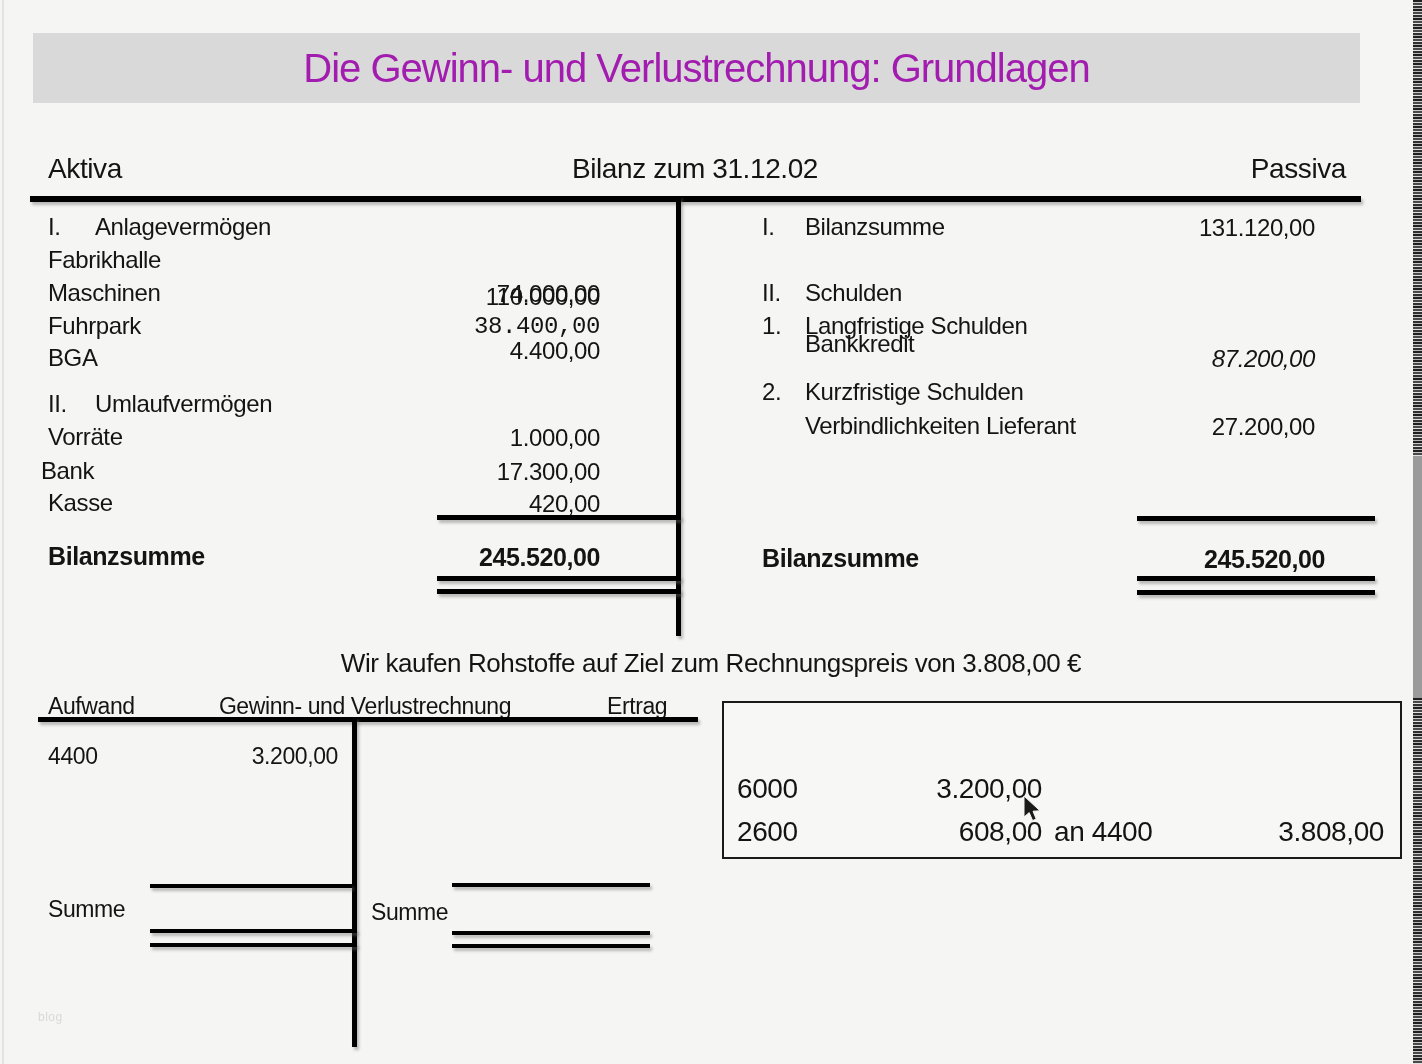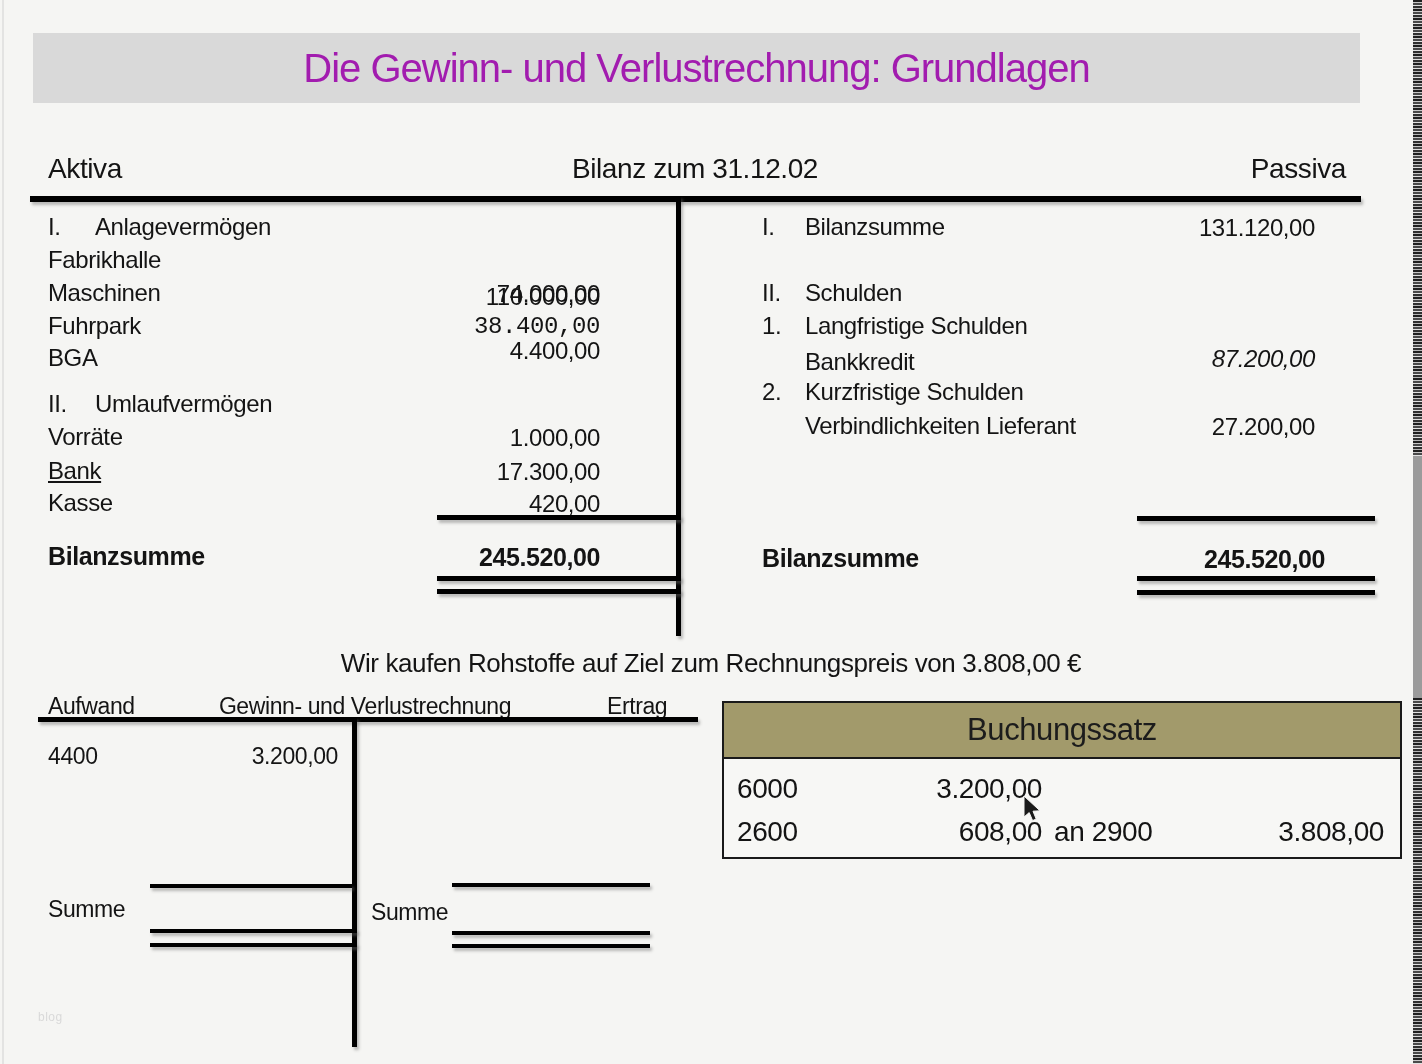--- a/index.html
+++ b/index.html
@@ -108,21 +108,21 @@
 <div class="abs val txt" style="left:400px;top:337px;width:200px;">4.400,00</div>
 
 <div class="abs row txt" style="left:48px;top:388px;">
   <span class="num">II.</span>
   <span>Umlaufvermögen</span>
 </div>
 <div class="abs row txt" style="left:48px;top:421px;">
     <span>Vorräte</span>
   </div>
 <div class="abs val txt" style="left:400px;top:424px;width:200px;">1.000,00</div>
-<div class="abs row txt" style="left:48px;top:455px;text-decoration:underline;">
+<div class="abs row txt" style="left:41px;top:455px;">
     <span>Bank</span>
   </div>
 <div class="abs val txt" style="left:400px;top:458px;width:200px;">17.300,00</div>
 <div class="abs row txt" style="left:48px;top:487px;">
     <span>Kasse</span>
   </div>
 <div class="abs val txt" style="left:400px;top:490px;width:200px;">420,00</div>
 
 <div class="abs rule" style="left:437px;top:515px;width:244px;height:5px;"></div>
 <div class="abs row txt bold" style="left:48px;top:540px;font-size:25px;">Bilanzsumme</div>
@@ -137,21 +137,21 @@
 <div class="abs val txt" style="left:1100px;top:214px;width:215px;">131.120,00</div>
 
 <div class="abs row txt" style="left:762px;top:277px;">
   <span class="numr">II.</span>
   <span>Schulden</span>
 </div>
 <div class="abs row txt" style="left:762px;top:310px;">
   <span class="numr">1.</span>
   <span>Langfristige Schulden</span>
 </div>
-<div class="abs row txt" style="left:805px;top:346px;text-align:center;">
+<div class="abs row txt" style="left:805px;top:328px;text-align:center;">
   <span>Bankkredit</span>
 </div>
 <div class="abs val txt" style="left:1100px;top:345px;width:215px;font-style:italic;">87.200,00</div>
 
 <div class="abs row txt" style="left:762px;top:376px;">
   <span class="numr">2.</span>
   <span>Kurzfristige Schulden</span>
 </div>
 <div class="abs row txt" style="left:805px;top:410px;">
   <span>Verbindlichkeiten Lieferant</span>
@@ -180,30 +180,29 @@
 <div class="abs txt small-txt" style="left:48px;top:896px;">Summe</div>
 <div class="abs rule" style="left:150px;top:929px;width:207px;height:4px;"></div>
 <div class="abs rule" style="left:150px;top:943px;width:207px;height:4px;"></div>
 
 <div class="abs rule" style="left:452px;top:883px;width:198px;height:4px;"></div>
 <div class="abs txt small-txt" style="left:371px;top:899px;">Summe</div>
 <div class="abs rule" style="left:452px;top:931px;width:198px;height:4px;"></div>
 <div class="abs rule" style="left:452px;top:944px;width:198px;height:4px;"></div>
 
 <div class="abs book-box">
-  <div class="book-head txt">Buchungssatz</div>
   <div class="book-row txt" style="left:13px;top:70px;">
     <span>6000</span>
   </div>
   <div class="book-row txt" style="left:78px;top:70px;width:240px;text-align:right;">3.200,00</div>
   <div class="book-row txt" style="left:13px;top:113px;">
     <span>2600</span>
   </div>
   <div class="book-row txt" style="left:78px;top:113px;width:240px;text-align:right;">608,00</div>
-  <div class="book-row txt" style="left:330px;top:113px;">an 2900</div>
+  <div class="book-row txt" style="left:330px;top:113px;">an 4400</div>
   <div class="book-row txt" style="left:478px;top:113px;width:182px;text-align:right;">3.808,00</div>
 </div>
 
 <svg class="abs" style="left:1022px;top:796px;" width="22" height="26" viewBox="0 0 11 13">
   <polygon points="1,0 1,10.5 3.6,8.3 5.3,12.3 7.1,11.5 5.5,7.6 9,7.4" fill="#1a1a1a" stroke="#f5f5f3" stroke-width="0.5"></polygon>
 </svg>
 
 <div class="abs watermark" style="left:38px;top:1010px;">blog</div>
 
 </body></html>

